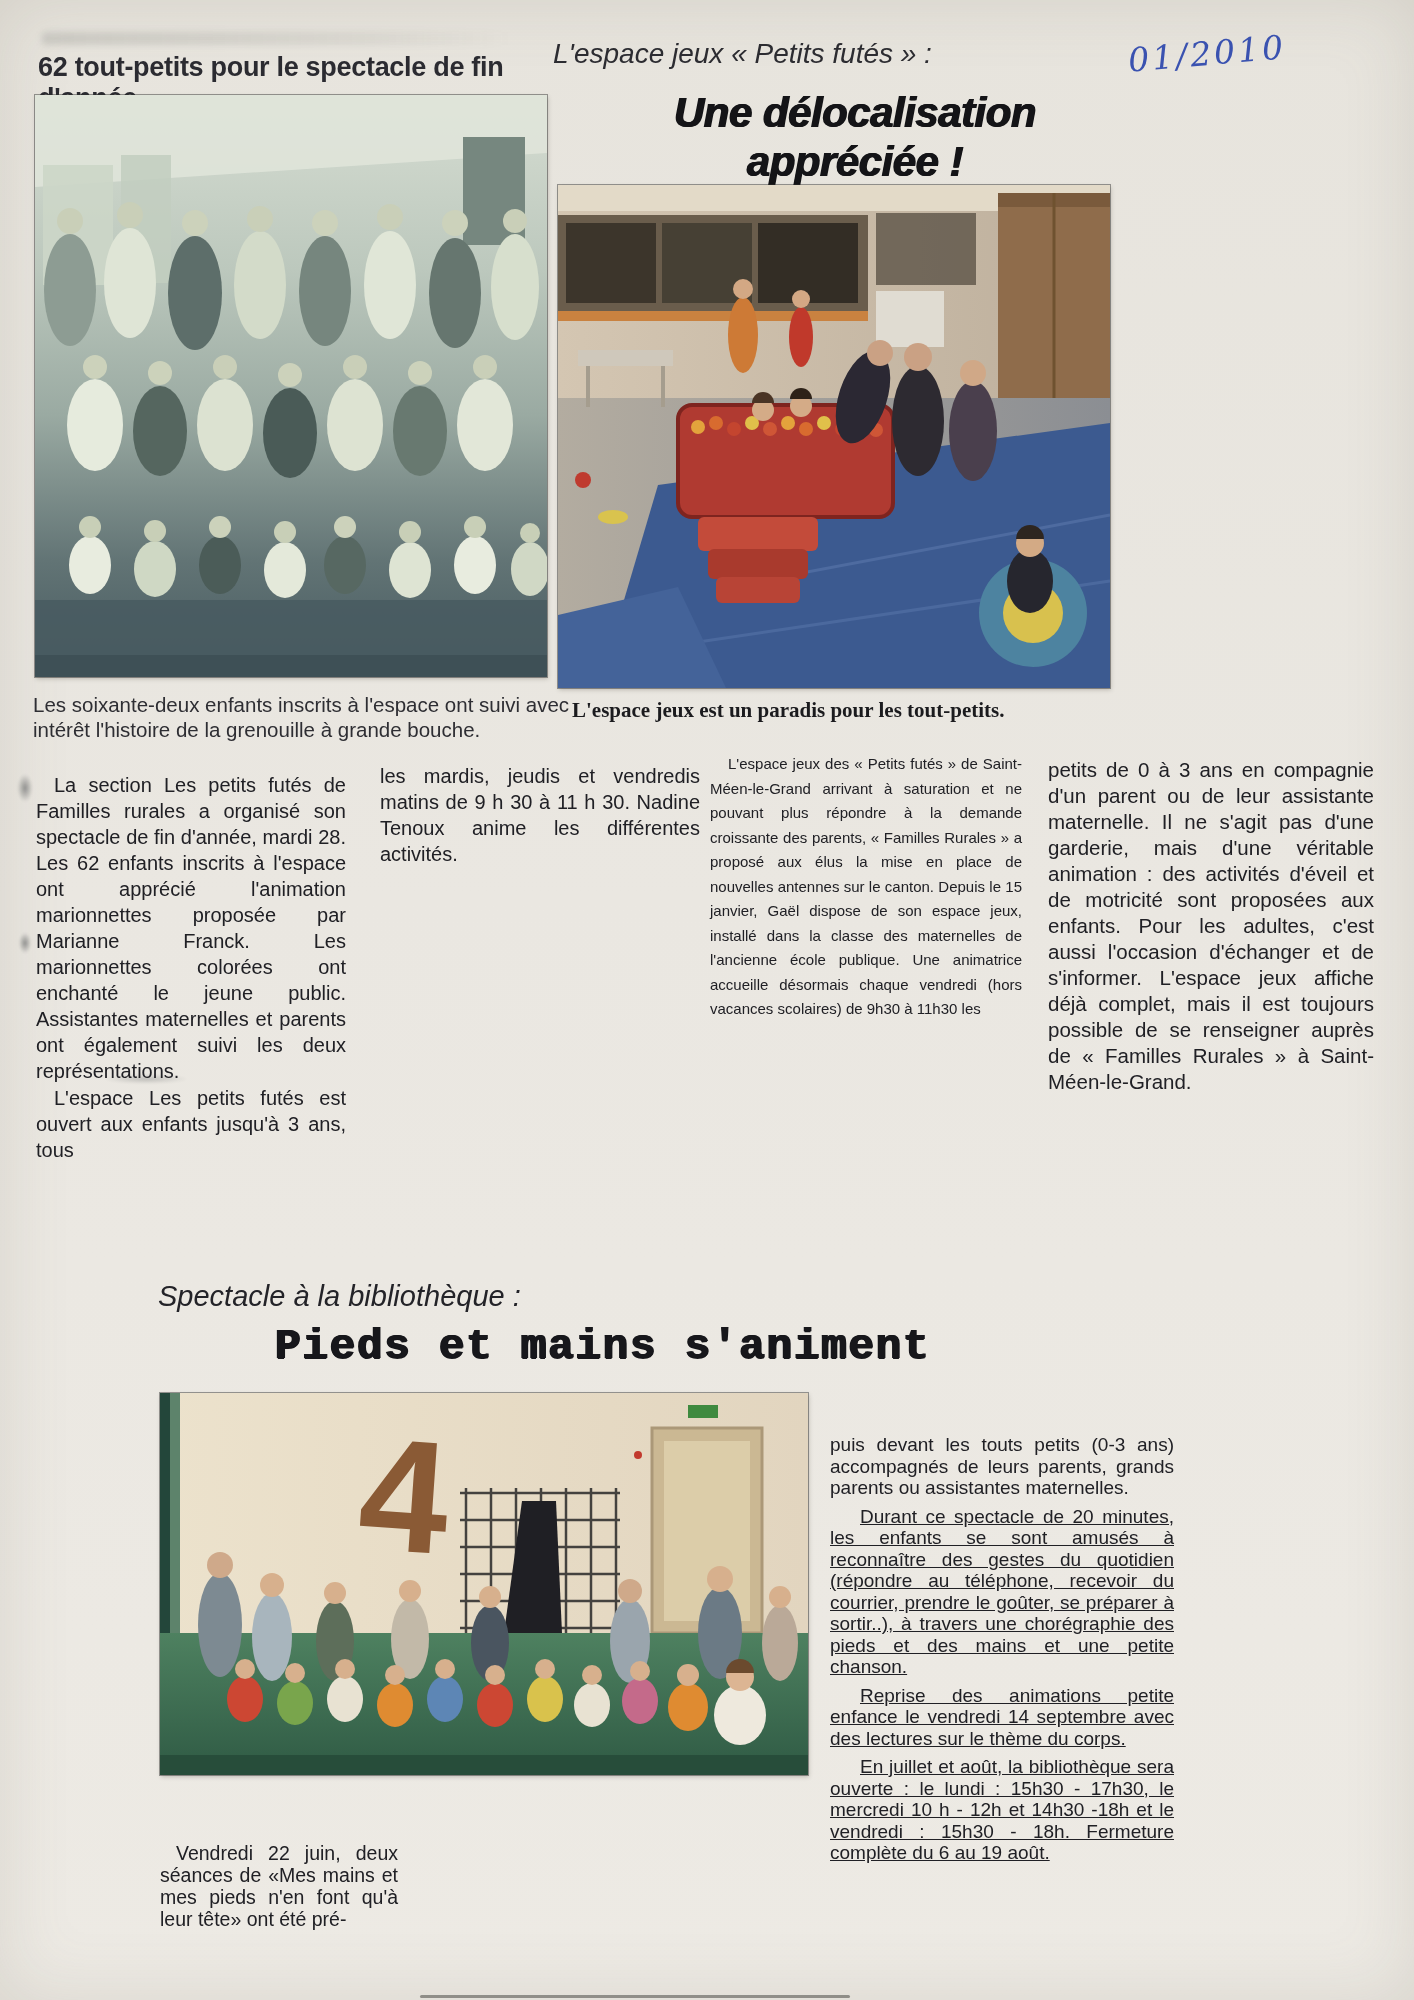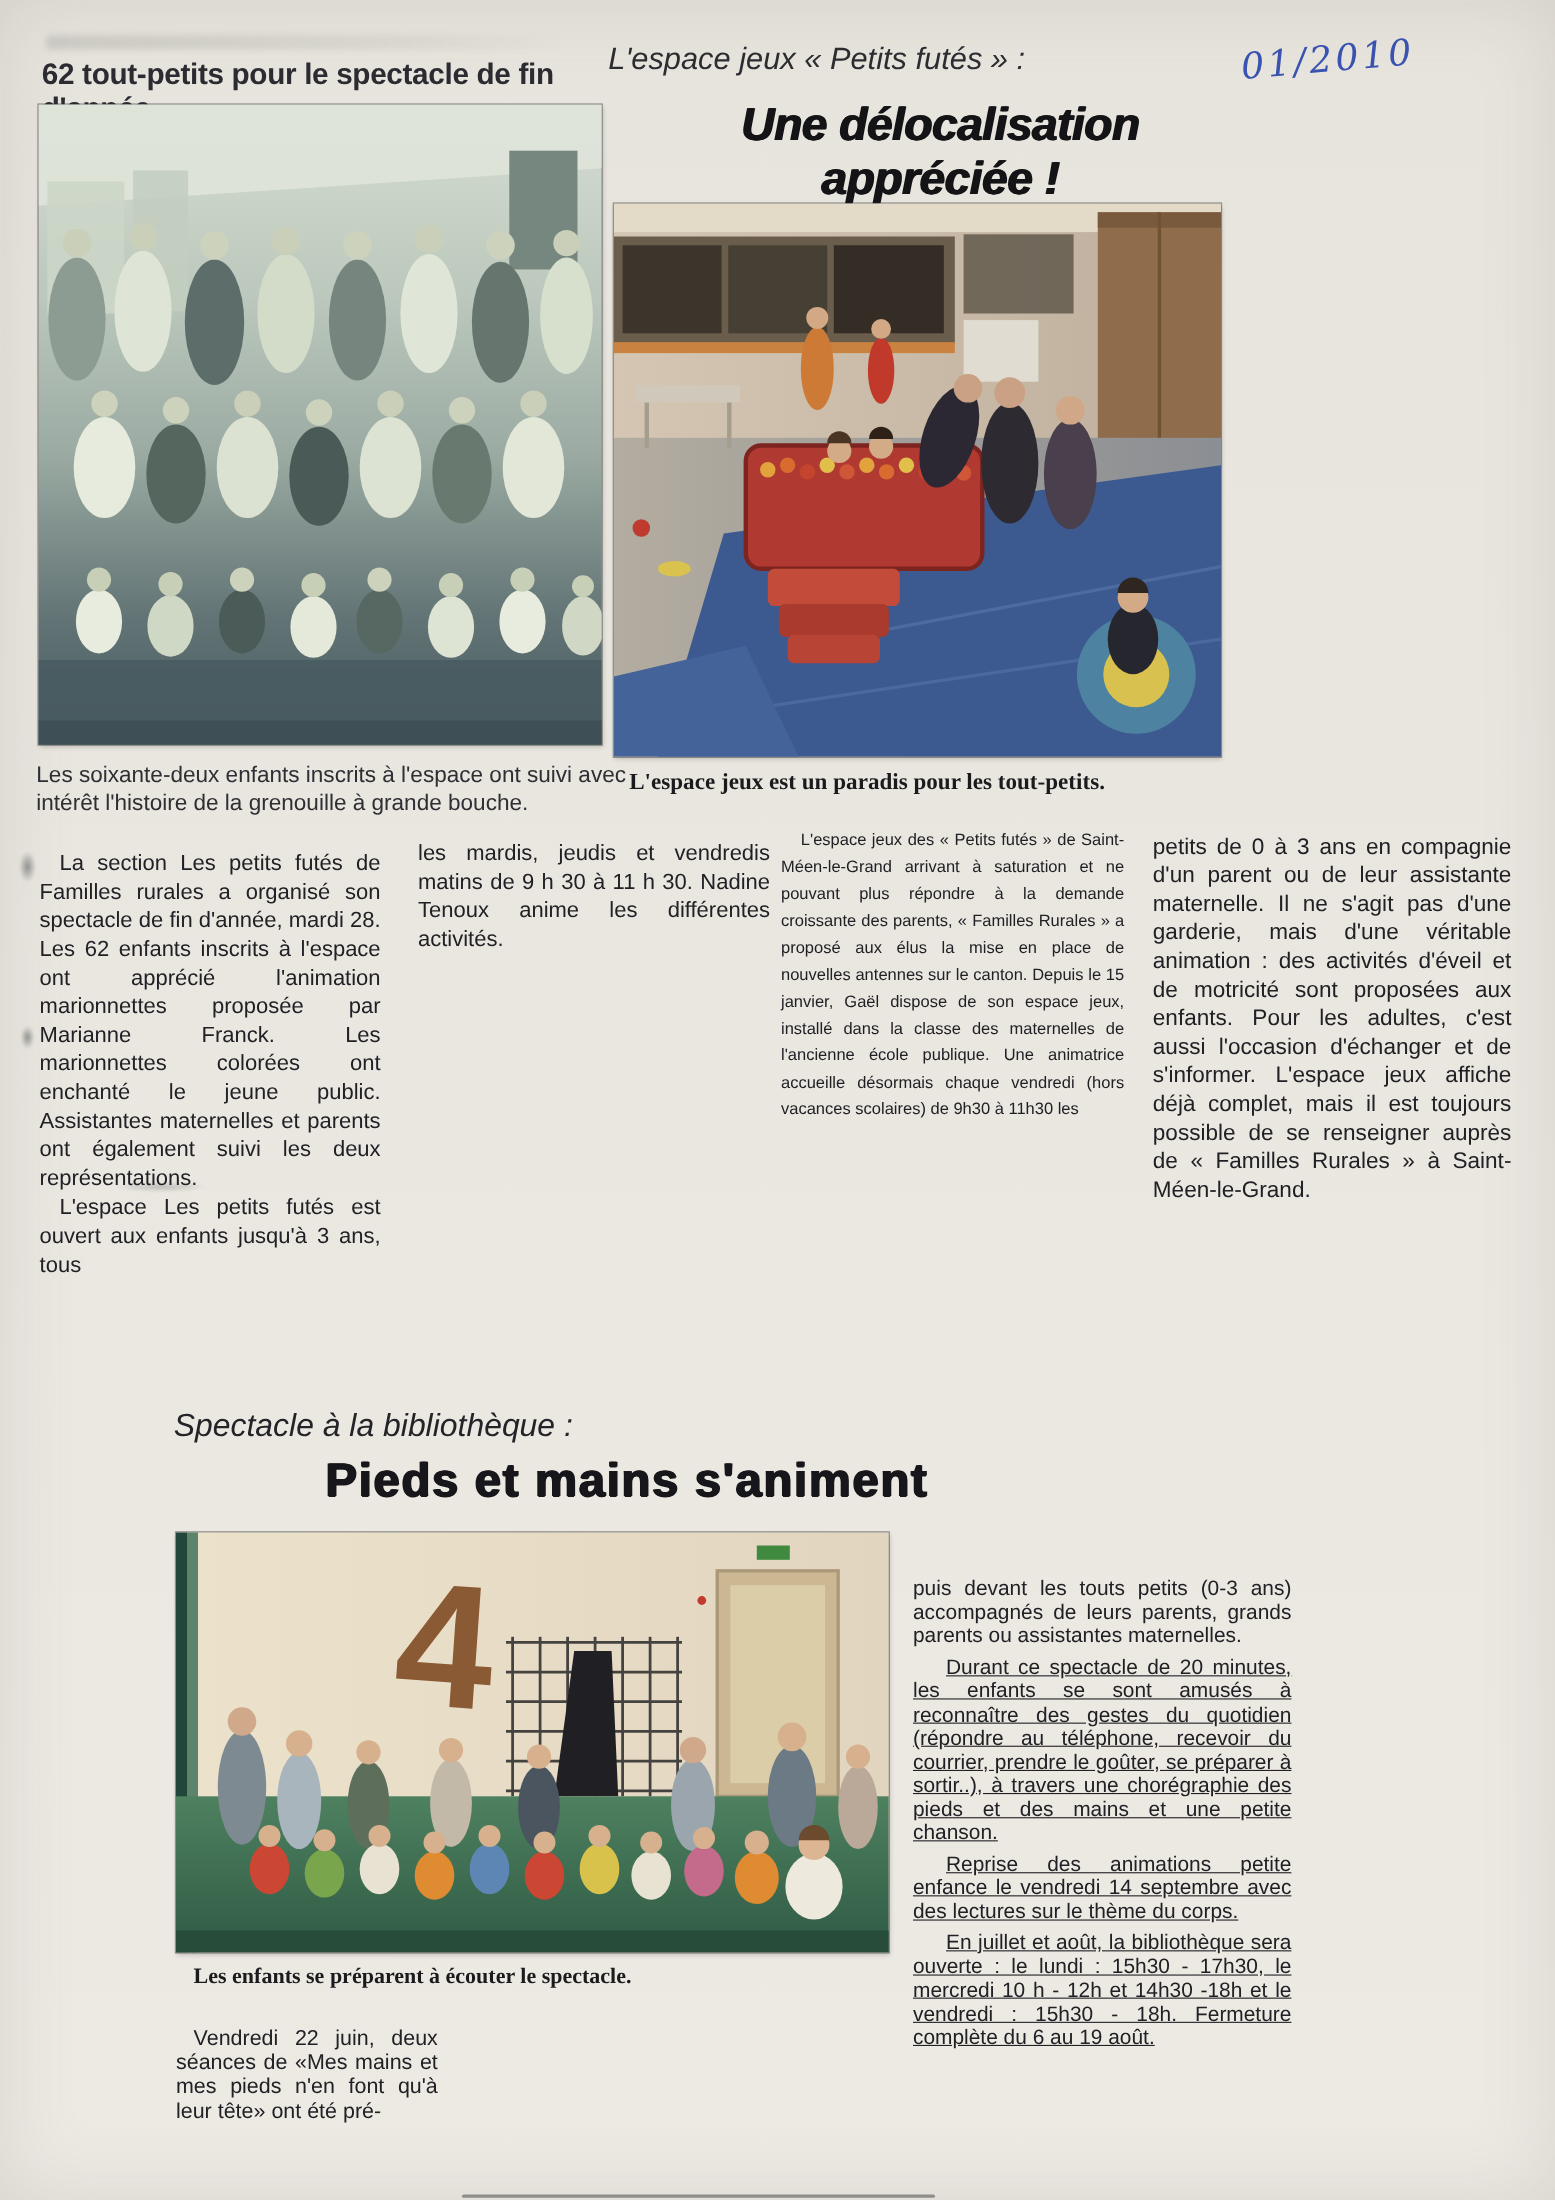--- a/index.html
+++ b/index.html
@@ -218,21 +218,21 @@
 
   <div class="abs body-col c3" style="left:710px;top:752px;width:312px;">
     <p class="ind">L'espace jeux des « Petits futés » de Saint-Méen-le-Grand arrivant à saturation et ne pouvant plus répondre à la demande croissante des parents, « Familles Rurales » a proposé aux élus la mise en place de nouvelles antennes sur le canton. Depuis le 15 janvier, Gaël dispose de son espace jeux, installé dans la classe des maternelles de l'ancienne école publique. Une animatrice accueille désormais chaque vendredi (hors vacances scolaires) de 9h30 à 11h30 les</p>
   </div>
   <div class="abs body-col c4" style="left:1048px;top:757px;width:326px;">
     <p>petits de 0 à 3 ans en compagnie d'un parent ou de leur assistante maternelle. Il ne s'agit pas d'une garderie, mais d'une véritable animation : des activités d'éveil et de motricité sont proposées aux enfants. Pour les adultes, c'est aussi l'occasion d'échanger et de s'informer. L'espace jeux affiche déjà complet, mais il est toujours possible de se renseigner auprès de « Familles Rurales » à Saint-Méen-le-Grand.</p>
   </div>
 
   <div class="abs kicker2" style="left:158px;top:1280px;width:600px;">Spectacle à la bibliothèque :</div>
 
-  <h2 class="abs headline-bottom" style="left:296px;top:1322px;width:700px;">Pieds et mains s'animent</h2>
+  <h2 class="abs headline-bottom" style="left:275px;top:1322px;width:700px;font-family:Liberation Mono, monospace;">Pieds et mains s'animent</h2>
 
   <figure class="photo" style="left:160px;top:1393px;width:648px;height:382px;margin:0;">
     <svg viewBox="0 0 648 382" preserveAspectRatio="none" role="img">
       <defs>
         <linearGradient id="pg3w" x1="0" y1="0" x2="1" y2="0">
           <stop offset="0" stop-color="#ece2cc"></stop>
             <stop offset="1" stop-color="#e2d5bf"></stop>
         </linearGradient>
         <linearGradient id="pg3f" x1="0" y1="0" x2="0" y2="1">
           <stop offset="0" stop-color="#4e8160"></stop>
@@ -305,21 +305,20 @@
       <ellipse cx="480" cy="308" rx="18" ry="23" fill="#c46a8a"></ellipse>
         <circle cx="480" cy="278" r="10" fill="#d7b08d"></circle>
       <ellipse cx="528" cy="314" rx="20" ry="24" fill="#df8b31"></ellipse>
         <circle cx="528" cy="282" r="11" fill="#d7b08d"></circle>
       <ellipse cx="580" cy="322" rx="26" ry="30" fill="#eee9dd"></ellipse>
         <circle cx="580" cy="284" r="14" fill="#dcb593"></circle>
       <path d="M566,280 a14,14 0 0 1 28,0" fill="#6b4a2e"></path>
     </svg>
   </figure>
 
-  <div class="abs caption-serif" style="left:176px;top:1786px;width:620px;font-size:20px;">Les enfants se préparent à écouter le spectacle.</div>
 
   <div class="abs body-col colsmall" style="left:160px;top:1842px;width:238px;">
     <p class="ind" style="text-indent:16px;">Vendredi 22 juin, deux séances de «Mes mains et mes pieds n'en font qu'à leur tête» ont été pré-</p>
   </div>
   <div class="abs body-col dense" style="left:830px;top:1434px;width:344px;">
     <p>puis devant les touts petits (0-3 ans) accompagnés de leurs parents, grands parents ou assistantes maternelles.</p>
     <p class="ind">Durant ce spectacle de 20 minutes, les enfants se sont amusés à reconnaître des gestes du quotidien (répondre au téléphone, recevoir du courrier, prendre le goûter, se préparer à sortir..), à travers une chorégraphie des pieds et des mains et une petite chanson.</p>
     <p class="ind">Reprise des animations petite enfance le vendredi 14 septembre avec des lectures sur le thème du corps.</p>
     <p class="ind">En juillet et août, la bibliothèque sera ouverte : le lundi : 15h30 - 17h30, le mercredi 10 h - 12h et 14h30 -18h et le vendredi : 15h30 - 18h. Fermeture complète du 6 au 19 août.</p>
   </div>

